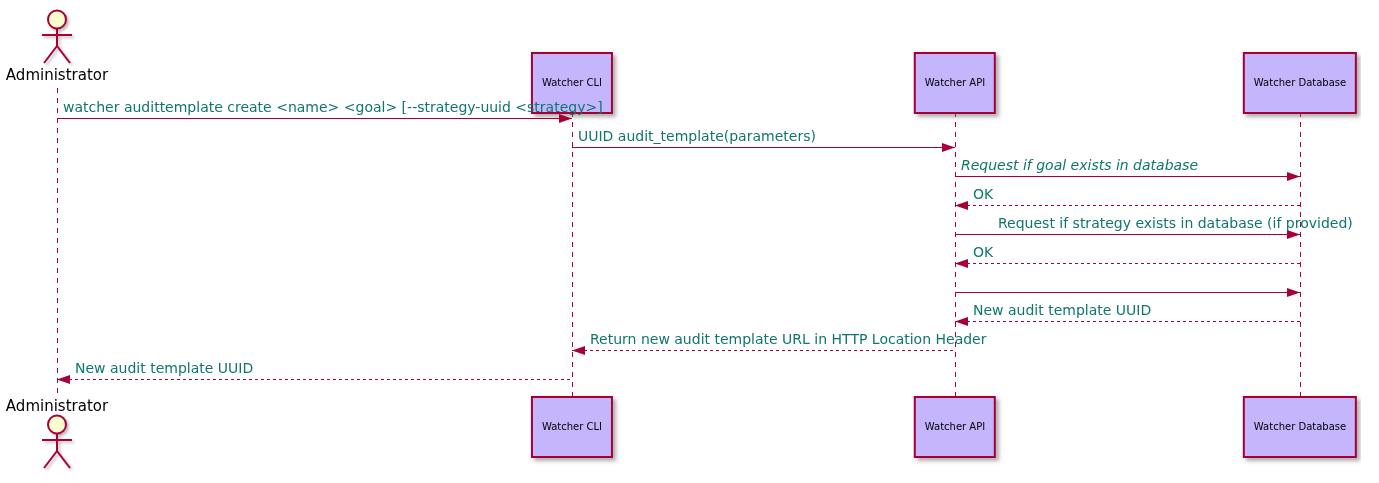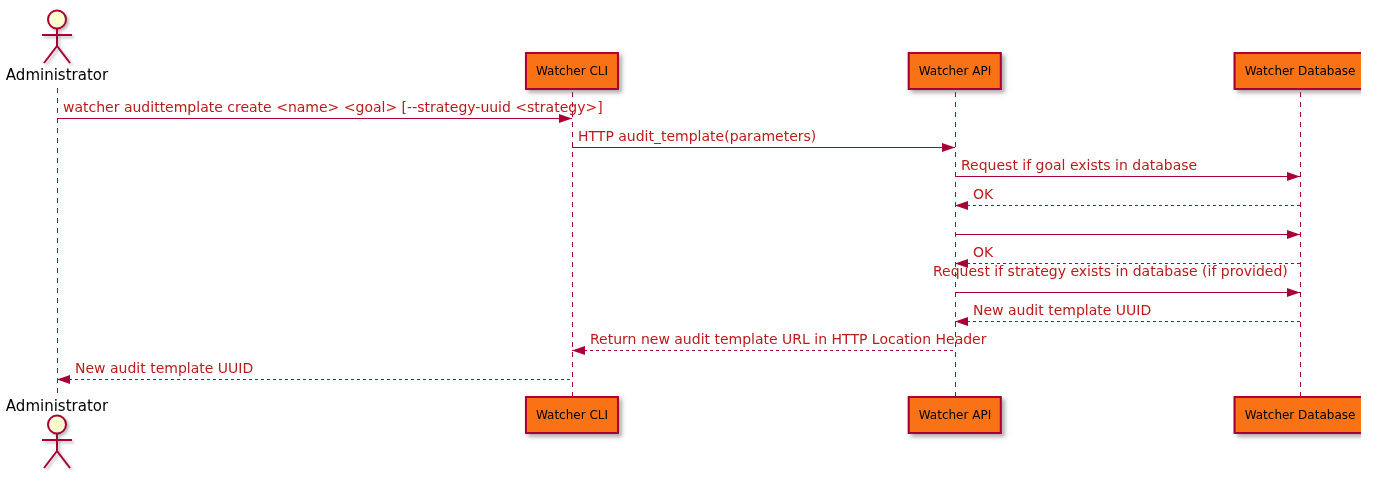--- a/index.html
+++ b/index.html
@@ -11,43 +11,43 @@
     overflow:hidden;
   }
   .lifeline{
     position:absolute;
     width:1px;
     background:repeating-linear-gradient(to bottom,#A80036 0 5px,transparent 5px 10px);
   }
   .pbox{
     position:absolute;
     transform:translateX(-50%);
-    background:#f97316;
+    background:#c4b5fd;
     border:2px solid #A80036;
     height:26px;line-height:26px;
-    padding:4px 9px;
-    font-size:12px;color:#000;
+    padding:16px 9px;
+    font-size:10px;color:#000;
     white-space:nowrap;
     box-shadow:3px 3px 4px rgba(110,110,110,.55);
     box-sizing:content-box;
   }
   .actor-label{
     position:absolute;
     transform:translateX(-50%);
     font-size:15px;color:#000;
     white-space:nowrap;
   }
   .actor-svg{
     position:absolute;
     transform:translateX(-50%);
     filter:drop-shadow(2.5px 2.5px 1.5px #b9b9b9);
   }
   .msg-label{
     position:absolute;
-    font-size:14px;color:#b91c1c;
+    font-size:14px;color:#0f766e;
     white-space:nowrap;
   }
   .msg-line{position:absolute;height:1px;}
   .msg-line.solid{background:#A80036;}
   .msg-line.dashed{background:repeating-linear-gradient(to right,#A80036 0 3px,transparent 3px 6px);}
   .arrowhead{position:absolute;}
 </style>
 </head>
 <body>
 
@@ -80,36 +80,36 @@
     <div class="pbox" style="left: 1300px; top: 396px;">Watcher Database</div>
     <div class="msg-line solid" style="left: 57px; top: 118px; width: 515px;"></div>
     <svg width="13" height="9" class="arrowhead" style="left: 559px; top: 114px;">
       <polygon points="0,0 13,4.5 0,9" fill="#A80036"></polygon>
     </svg>
     <div class="msg-label" style="left: 63px; top: 99px;">watcher audittemplate create &lt;name&gt; &lt;goal&gt; [--strategy-uuid &lt;strategy&gt;]</div>
     <div class="msg-line solid" style="left: 572px; top: 147px; width: 383px;"></div>
     <svg width="13" height="9" class="arrowhead" style="left: 942px; top: 143px;">
       <polygon points="0,0 13,4.5 0,9" fill="#A80036"></polygon>
     </svg>
-    <div class="msg-label" style="left: 578px; top: 128px;">HTTP audit_template(parameters)</div>
+    <div class="msg-label" style="left: 578px; top: 128px;">UUID audit_template(parameters)</div>
     <div class="msg-line solid" style="left: 955px; top: 176px; width: 345px;"></div>
     <svg width="13" height="9" class="arrowhead" style="left: 1287px; top: 172px;">
       <polygon points="0,0 13,4.5 0,9" fill="#A80036"></polygon>
     </svg>
-    <div class="msg-label" style="left: 961px; top: 157px;">Request if goal exists in database</div>
+    <div class="msg-label" style="left: 961px; top: 157px; font-style: italic;">Request if goal exists in database</div>
     <div class="msg-line dashed" style="left: 955px; top: 205px; width: 345px;"></div>
     <svg width="13" height="9" class="arrowhead" style="left: 955px; top: 201px;">
       <polygon points="13,0 0,4.5 13,9" fill="#A80036"></polygon>
     </svg>
     <div class="msg-label" style="left: 973px; top: 186px;">OK</div>
     <div class="msg-line solid" style="left: 955px; top: 234px; width: 345px;"></div>
     <svg width="13" height="9" class="arrowhead" style="left: 1287px; top: 230px;">
       <polygon points="0,0 13,4.5 0,9" fill="#A80036"></polygon>
     </svg>
-    <div class="msg-label" style="left: 933px; top: 215px; margin-top: 48px;">Request if strategy exists in database (if provided)</div>
+    <div class="msg-label" style="left: 998px; top: 215px;">Request if strategy exists in database (if provided)</div>
     <div class="msg-line dashed" style="left: 955px; top: 263px; width: 345px;"></div>
     <svg width="13" height="9" class="arrowhead" style="left: 955px; top: 259px;">
       <polygon points="13,0 0,4.5 13,9" fill="#A80036"></polygon>
     </svg>
     <div class="msg-label" style="left: 973px; top: 244px;">OK</div>
     <div class="msg-line solid" style="left: 955px; top: 292px; width: 345px;"></div>
     <svg width="13" height="9" class="arrowhead" style="left: 1287px; top: 288px;">
       <polygon points="0,0 13,4.5 0,9" fill="#A80036"></polygon>
     </svg>
     <div class="msg-line dashed" style="left: 955px; top: 321px; width: 345px;"></div>

